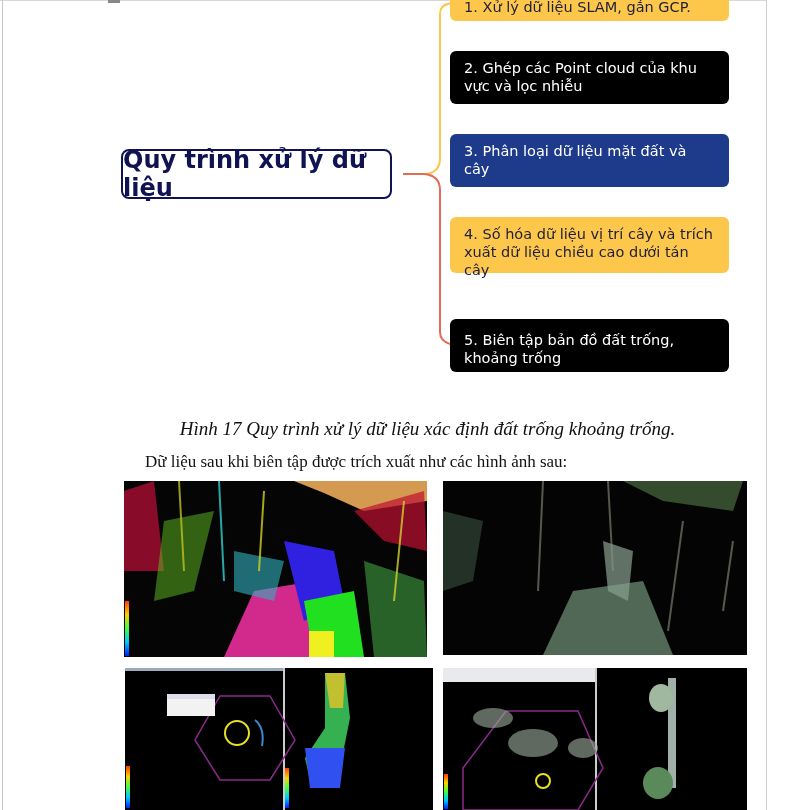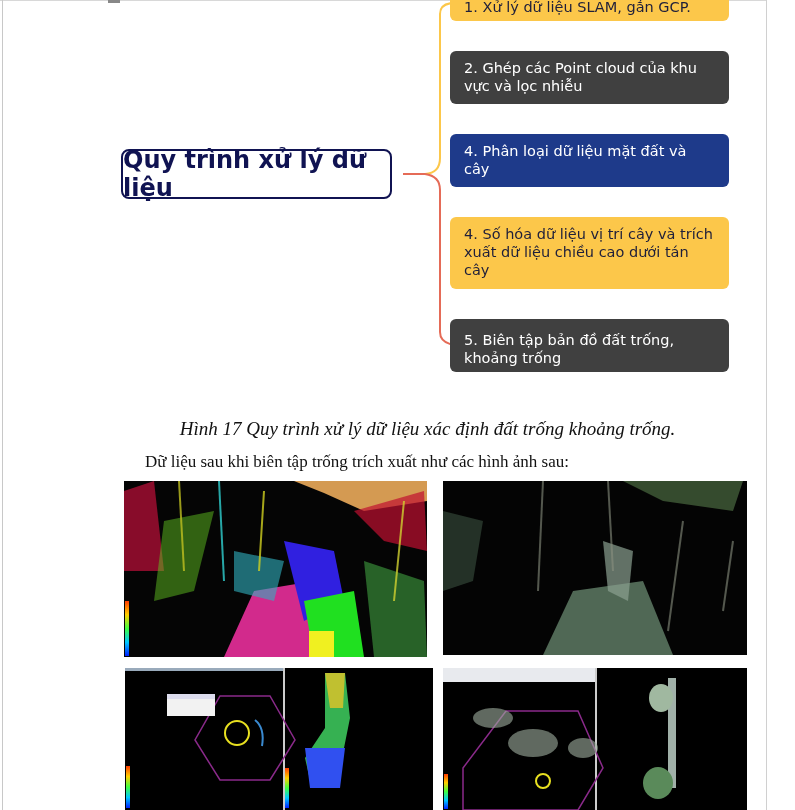--- a/index.html
+++ b/index.html
@@ -8,21 +8,21 @@
   .page-border-right { position:absolute; left:766px; top:0; width:1px; height:810px; background:#d0d0d0; }
   .page-top { position:absolute; left:0; top:0; width:766px; height:1px; background:#d8d8d8; }
   .scroll-mark { position:absolute; left:108px; top:0; width:12px; height:3px; background:#888; }
 
   .root-node { position:absolute; left:121px; top:149px; width:271px; height:50px; border:2.5px solid #101352; border-radius:8px; box-sizing:border-box; display:flex; align-items:center; justify-content:center; font-family:"DejaVu Sans", sans-serif; font-size:24px; font-weight:600; color:#101352; }
 
   .bracket { position:absolute; left:400px; top:0; }
 
   .step { position:absolute; left:450px; width:279px; border-radius:6px; box-sizing:border-box; padding:6px 14px; font-family:"DejaVu Sans", sans-serif; font-size:14.5px; line-height:18px; }
   .step.yellow { background:#fcc74a; color:#1f1f3a; }
-  .step.orange { background:#404040; color:#ffffff; }
+  .step.orange { background:#000000; color:#ffffff; }
   .step.navy { background:#1e3a8a; color:#ffffff; }
 
   .caption { position:absolute; left:0; width:855px; top:418px; text-align:center; font-family:"Liberation Serif", serif; font-style:italic; font-size:19px; color:#111; }
   .body-text { position:absolute; left:145px; top:452px; font-family:"Liberation Serif", serif; font-size:17px; color:#111; }
 
   .img { position:absolute; overflow:hidden; background:#000; }
   .scalebar { position:absolute; width:4px; background:linear-gradient(to bottom,#ff3b00,#ffd000,#40ff40,#00c8ff,#0020ff); }
 </style>
 </head>
 <body>
@@ -35,26 +35,26 @@
 <div class="root-node">Quy trình xử lý dữ liệu</div>
 
 <svg class="bracket" width="50" height="360">
   <path d="M55 3 Q40 3 40 14 L40 158 Q40 173 25 174" fill="none" stroke="#fcc74a" stroke-width="2"></path>
   <path d="M25 174 Q40 176 40 190 L40 332 Q40 343 55 345" fill="none" stroke="#e56b57" stroke-width="2"></path>
   <path d="M3 174 L25 174" fill="none" stroke="#e56b57" stroke-width="2"></path>
 </svg>
 
 <div class="step yellow" style="top:-10px;height:31px;padding-top:8px;">1. Xử lý dữ liệu SLAM, gắn GCP.</div>
 <div class="step orange" style="top:51px;height:53px;padding-top:8px;">2. Ghép các Point cloud của khu vực và lọc nhiễu</div>
-<div class="step navy" style="top:134px;height:53px;padding-top:8px;">4. Phân loại dữ liệu mặt đất và cây</div>
-<div class="step yellow" style="top:217px;height:72px;padding-top:8px;">4. Số hóa dữ liệu vị trí cây và trích xuất dữ liệu chiều cao dưới tán cây</div>
+<div class="step navy" style="top:134px;height:53px;padding-top:8px;">3. Phân loại dữ liệu mặt đất và cây</div>
+<div class="step yellow" style="top:217px;height:56px;padding-top:8px;">4. Số hóa dữ liệu vị trí cây và trích xuất dữ liệu chiều cao dưới tán cây</div>
 <div class="step orange" style="top:319px;height:53px;padding-top:12px;">5. Biên tập bản đồ đất trống, khoảng trống</div>
 
 <div class="caption">Hình 17 Quy trình xử lý dữ liệu xác định đất trống khoảng trống.</div>
-<div class="body-text">Dữ liệu sau khi biên tập trống trích xuất như các hình ảnh sau:</div>
+<div class="body-text">Dữ liệu sau khi biên tập được trích xuất như các hình ảnh sau:</div>
 
 <div class="img" style="left:124px;top:481px;width:303px;height:176px;">
   <svg width="303" height="176">
     <rect width="303" height="176" fill="#050505"></rect>
     <polygon points="170,0 303,0 303,20 240,30 200,12" fill="#d49a52"></polygon>
     <polygon points="0,10 30,0 40,90 0,90" fill="#c0103a" opacity="0.7"></polygon>
     <polygon points="130,110 190,100 190,176 100,176" fill="#d22a8c"></polygon>
     <polygon points="160,60 210,70 220,120 180,140" fill="#3020e0"></polygon>
     <polygon points="180,120 230,110 240,176 190,176" fill="#20e020"></polygon>
     <polygon points="185,150 210,150 210,176 185,176" fill="#f0f020"></polygon>

